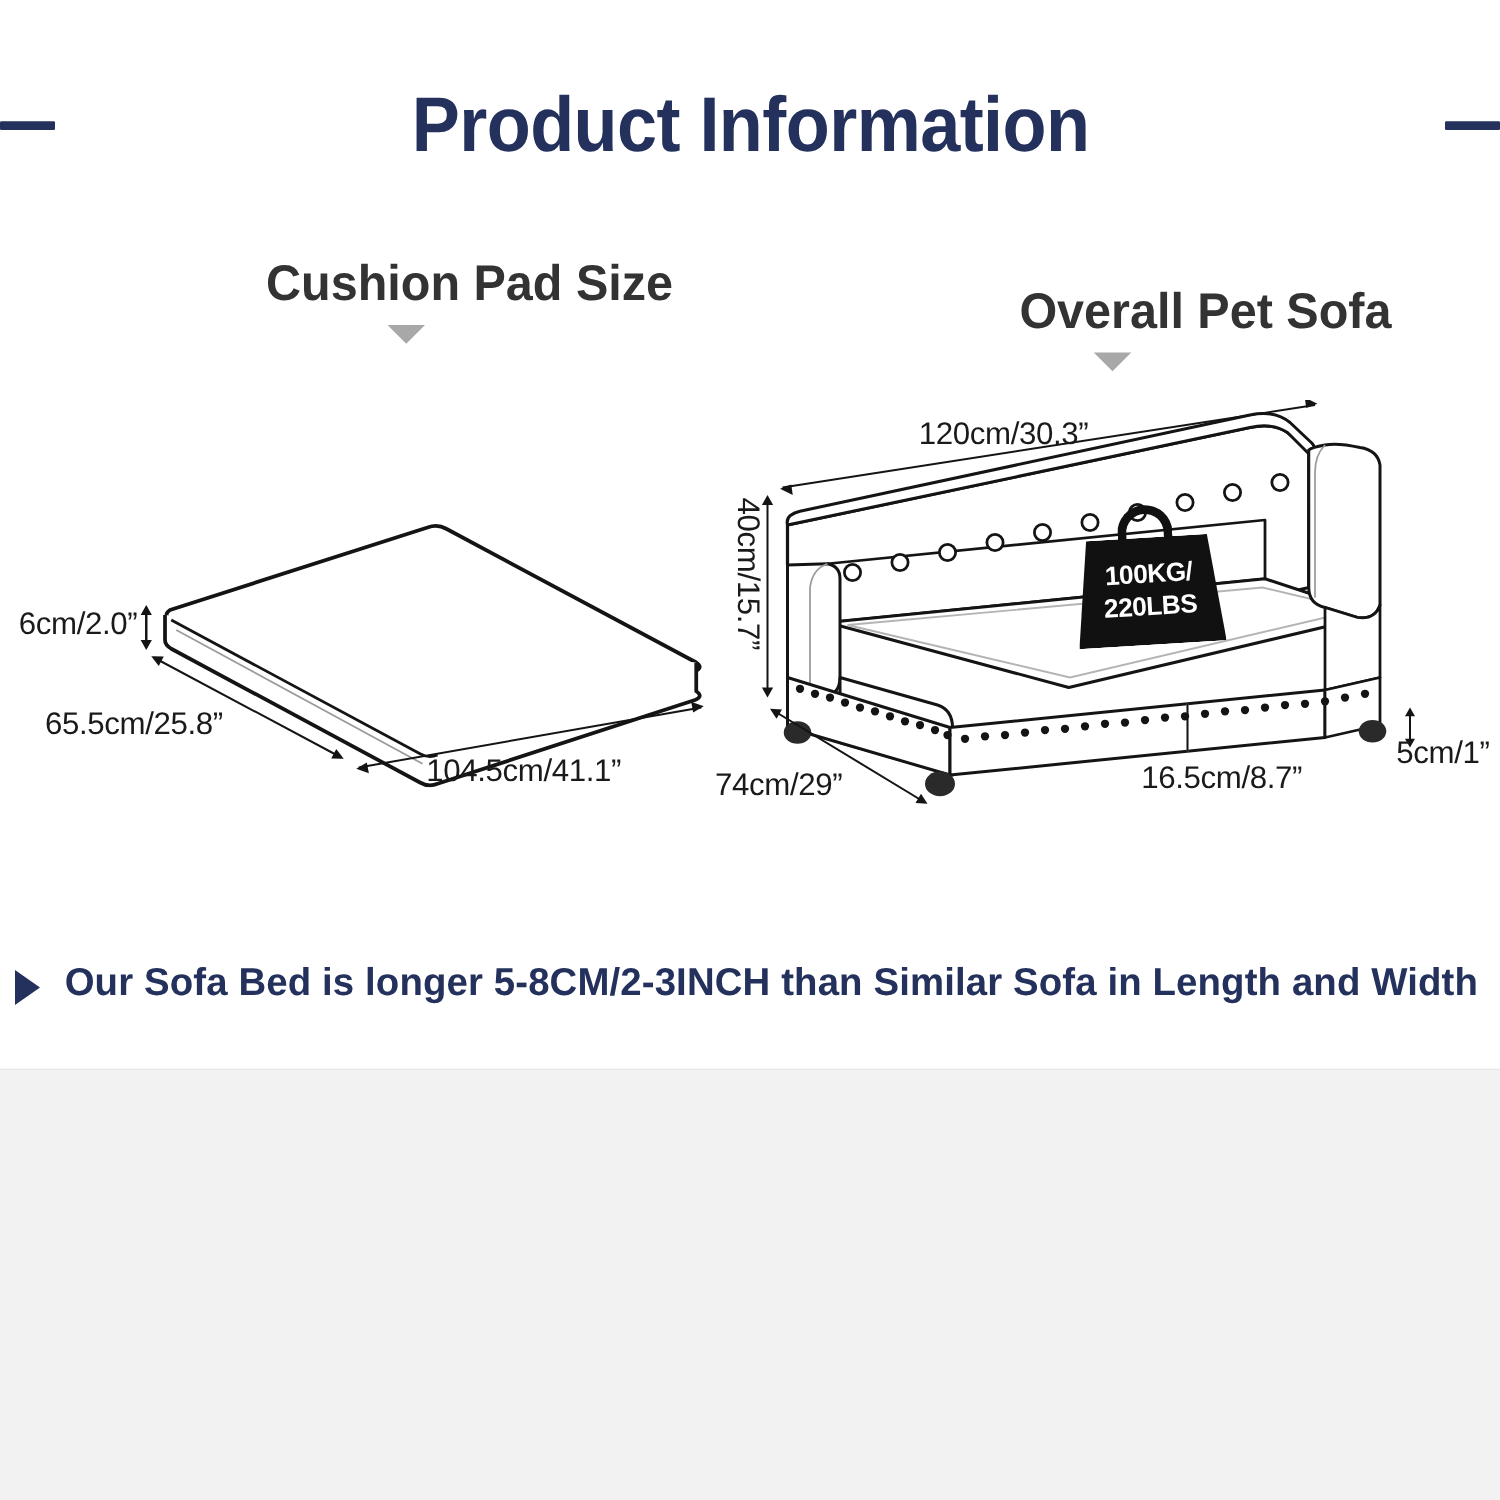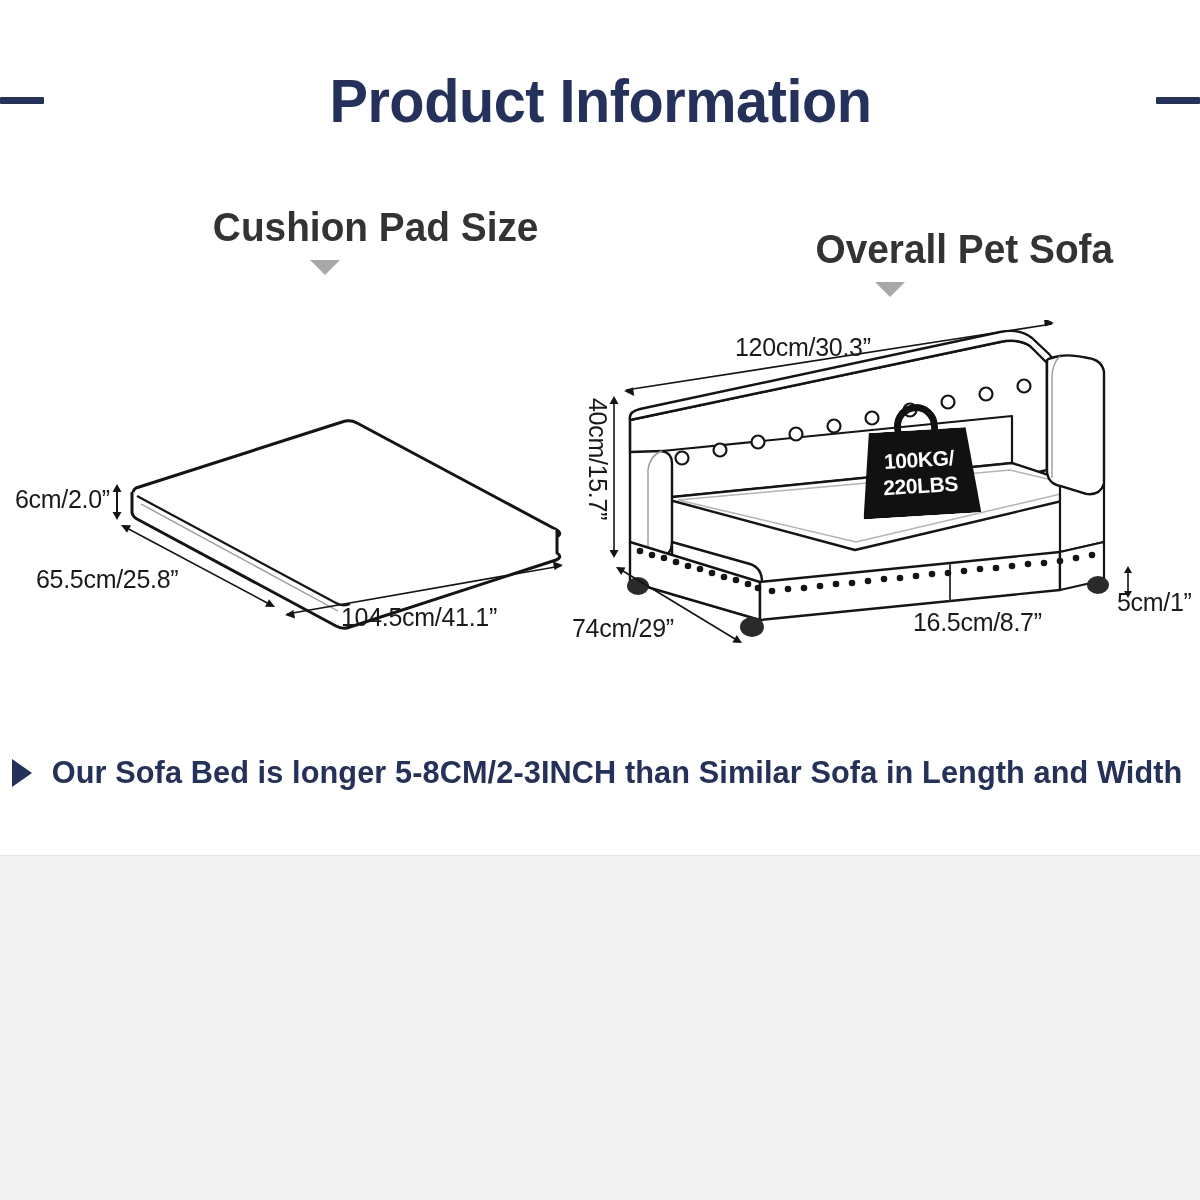--- a/index.html
+++ b/index.html
@@ -133,21 +133,21 @@
     white-space: nowrap;
   }
 
   
   #banner {
     position: absolute;
     left: 0; top: 742px;
     width: 1200px;
     height: 62px;
     display: flex;
-    align-items: center;
+    align-items: flex-end;
     justify-content: center;
     gap: 14px;
   }
   #banner .banner-arrow {
     width: 0; height: 0;
     border-top: 14px solid transparent;
     border-bottom: 14px solid transparent;
     border-left: 20px solid #23315c;
     flex: none;
   }

